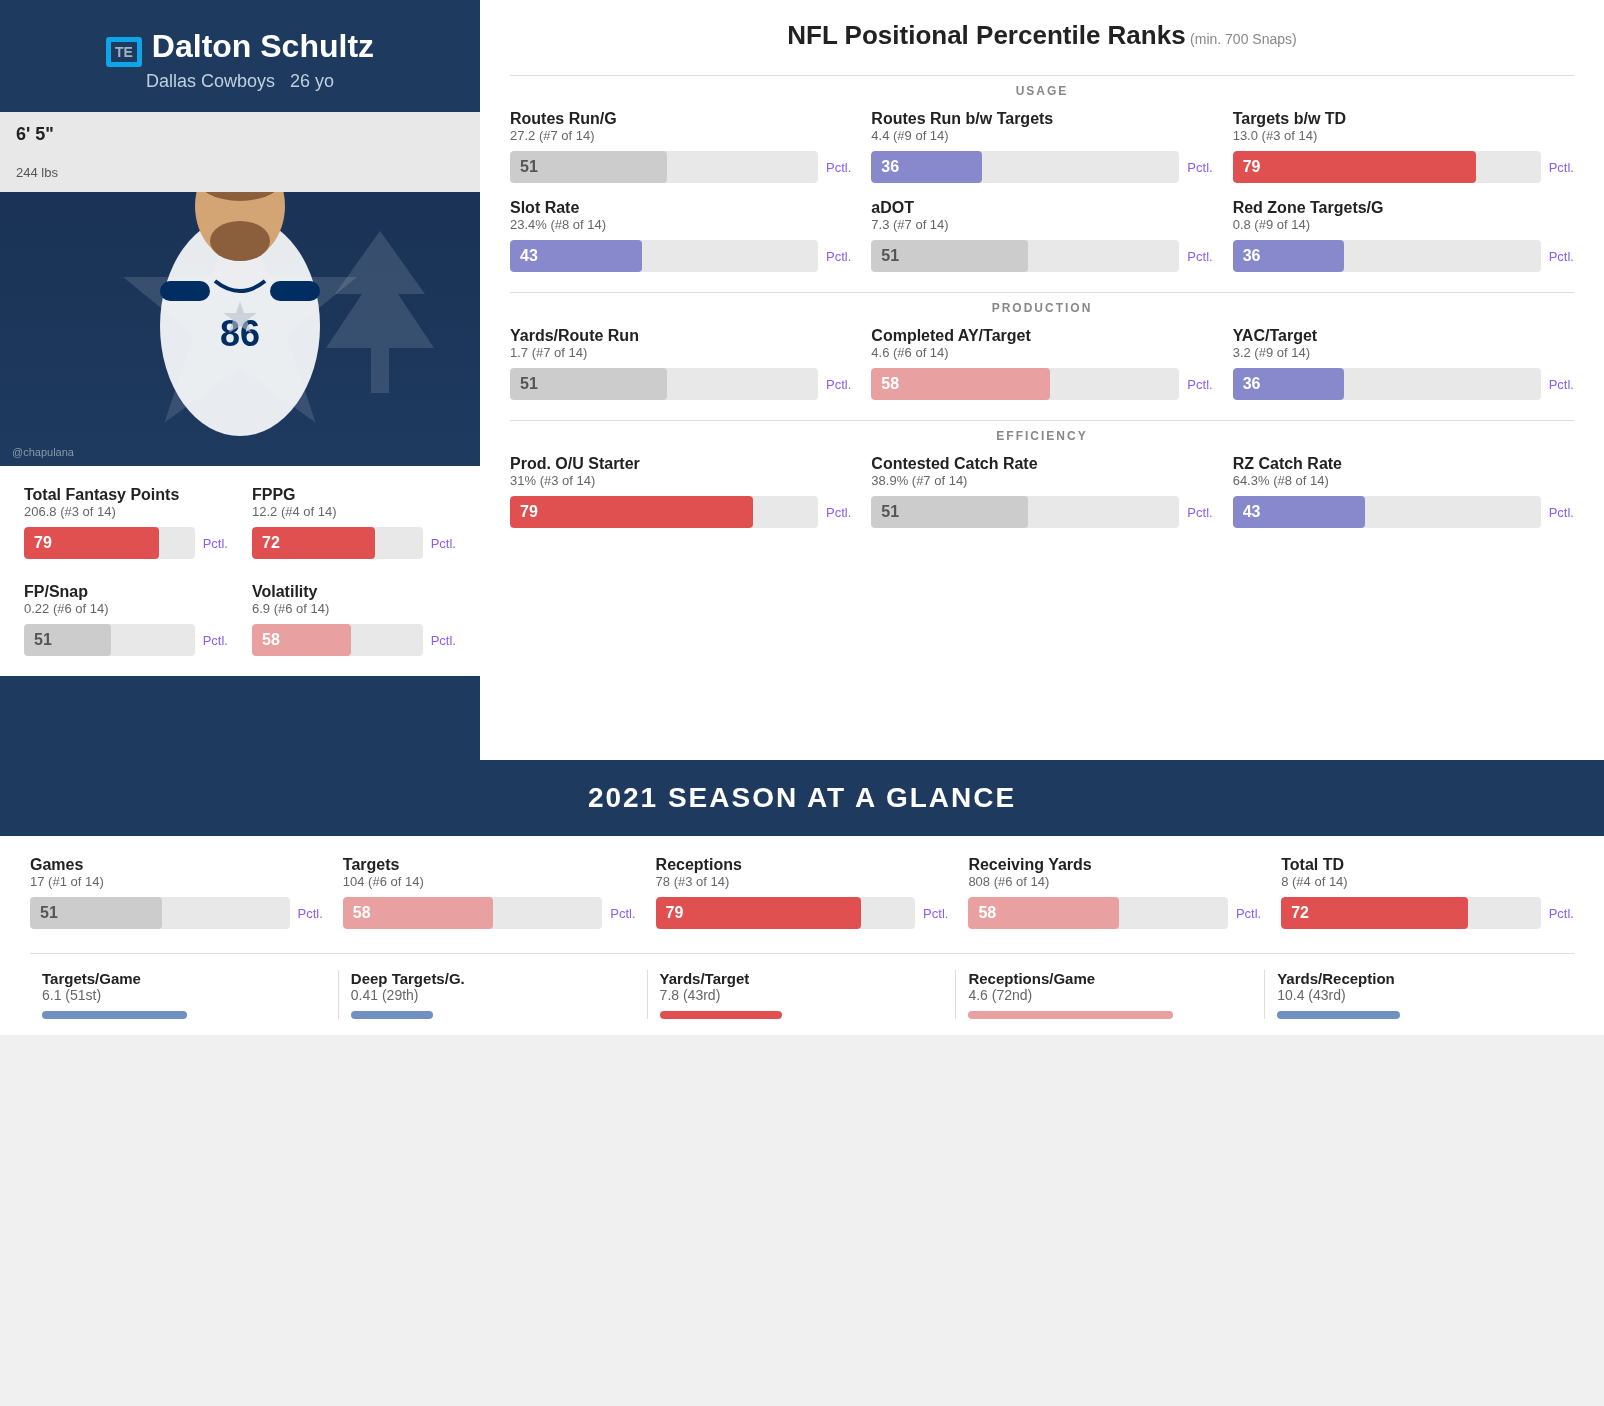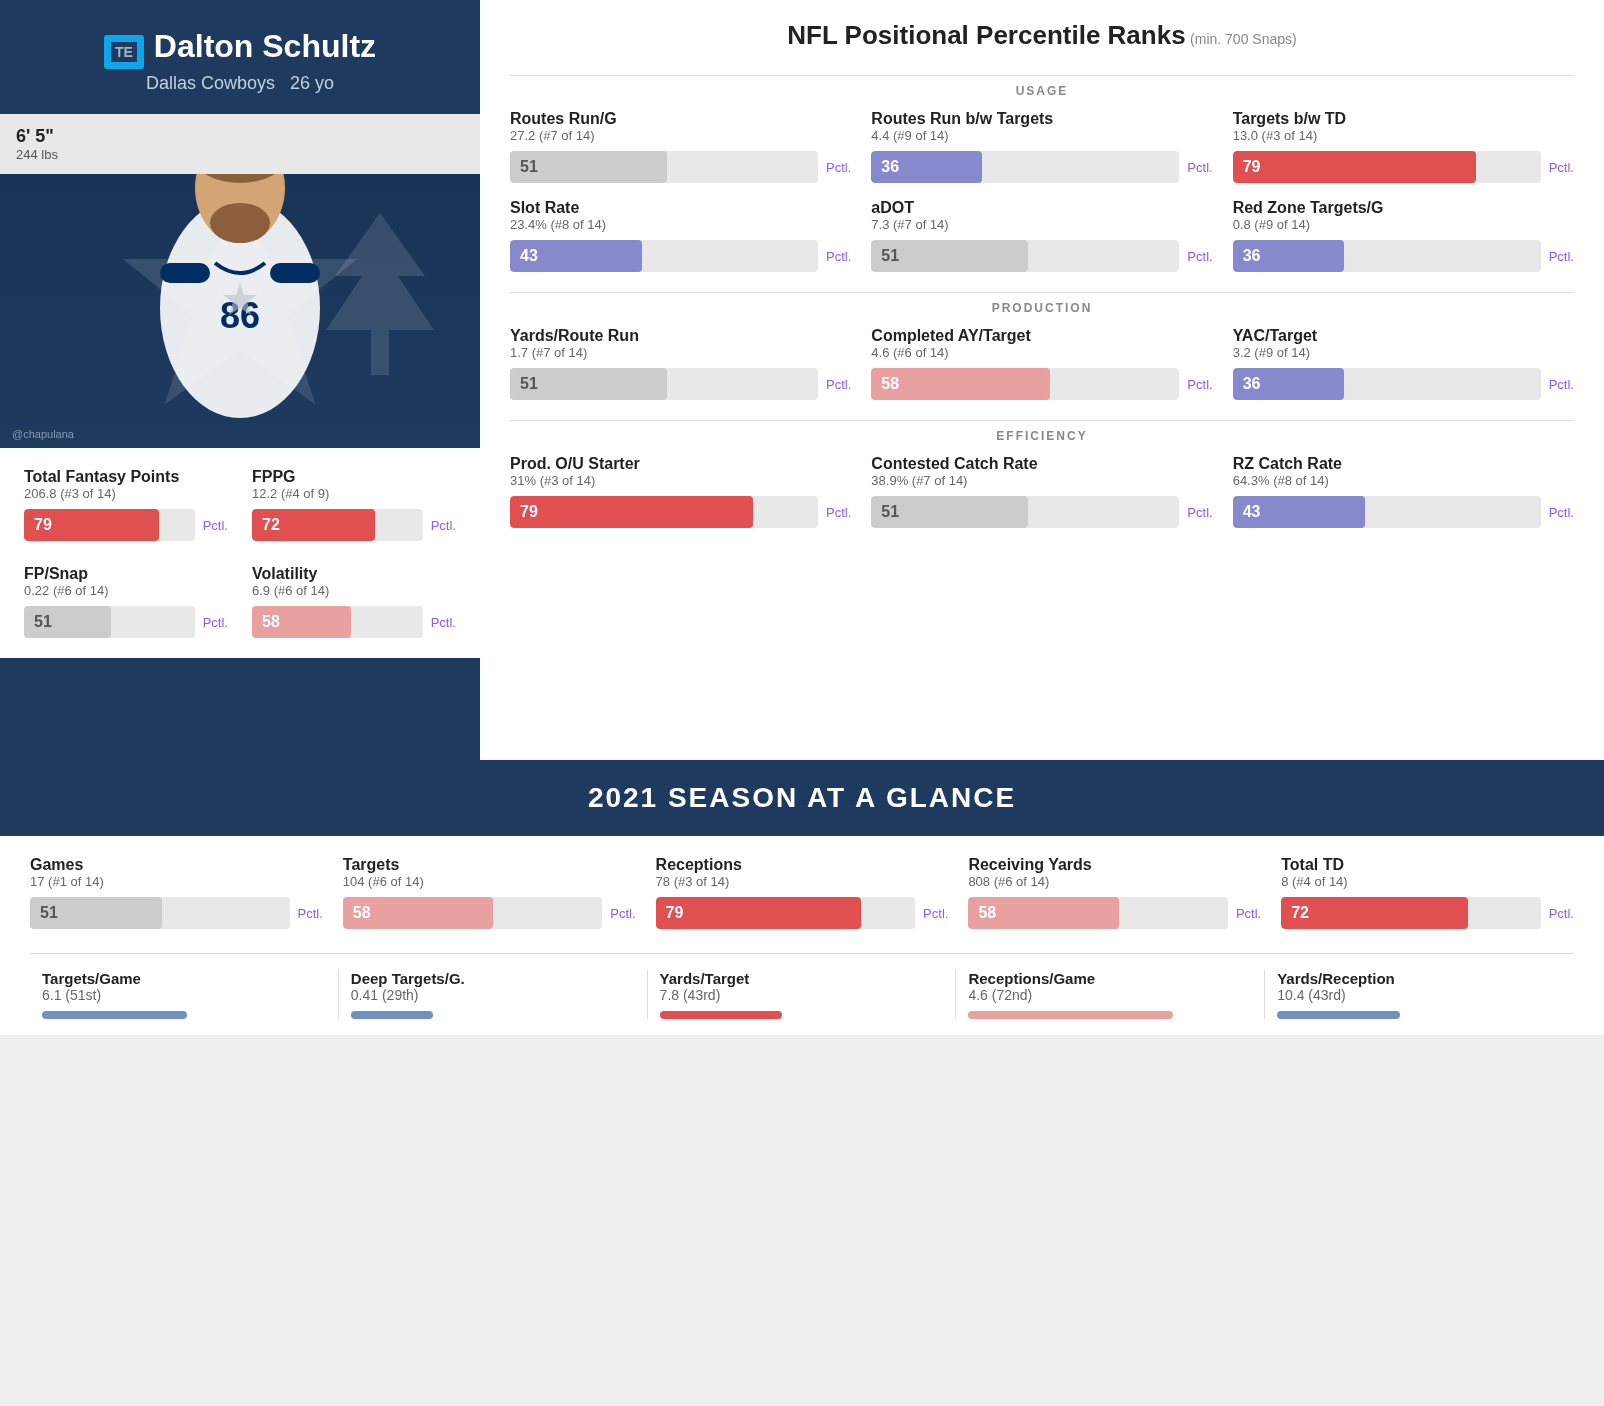--- a/index.html
+++ b/index.html
@@ -7,29 +7,29 @@
 
     .main-container { display: flex; flex-direction: column; width: 1604px; }
 
     
     .top-section { display: flex; height: 760px; }
 
     
     .left-panel { width: 480px; background: #1e3a5f; display: flex; flex-direction: column; }
     .player-header { padding: 28px 20px 20px 20px; display: flex; flex-direction: column; align-items: center; }
     .player-position-name { display: flex; align-items: baseline; gap: 10px; }
-    .position-badge { background: #1e3a5f; color: #a0b4c8; font-size: 14px; font-weight: bold; text-transform: uppercase; padding: 2px 4px; border: 7px solid #0ea5e9; border-radius: 3px; }
+    .position-badge { background: #1e3a5f; color: #a0b4c8; font-size: 14px; font-weight: bold; text-transform: uppercase; padding: 2px 4px; border: 5px solid #0ea5e9; border-radius: 3px; }
     .player-name { color: white; font-size: 32px; font-weight: bold; }
     .player-team { color: #c0d0e0; font-size: 18px; margin-top: 4px; }
 
     .player-stats-bar { display: flex; background: #e8e8e8; }
     .stat-bar-item { flex: 1; padding: 12px 16px; }
     .stat-bar-item:not(:last-child) { border-right: 1px solid #ccc; }
     .stat-bar-label { font-size: 18px; font-weight: bold; color: #222; }
-    .stat-bar-sub { font-size: 13px; color: #555; }
+    .stat-bar-sub { font-size: 13px; color: #555; margin-top: 20px; }
     .stat-bar-right { text-align: right; }
 
     .photo-credit { position: absolute; bottom: 8px; left: 12px; color: #8899aa; font-size: 11px; z-index: 3; }
 
     
     .left-bottom-stats { background: white; padding: 20px 24px; display: grid; grid-template-columns: 1fr 1fr; gap: 24px; }
     .stat-item { }
     .stat-item-label { font-size: 16px; font-weight: bold; color: #222; }
     .stat-item-sub { font-size: 13px; color: #666; margin-bottom: 8px; }
     .pctl-bar-row { display: flex; align-items: center; gap: 8px; }
@@ -181,21 +181,21 @@
               </div>
             </div>
             <span class="pctl-label">Pctl.</span>
           </div>
         </div>
 
         <div class="stat-item">
           <div class="stat-item-label">FPPG</div>
           <div class="stat-item-sub">
             <span>12.2</span>
-            <span>(#4 of 9)</span>
+            <span>(#4 of 14)</span>
           </div>
           <div class="pctl-bar-row">
             <div class="pctl-bar-container">
               <div class="pctl-bar-fill red" style="width:72%">
                 <span class="pctl-bar-value">72</span>
               </div>
             </div>
             <span class="pctl-label">Pctl.</span>
           </div>
         </div>

